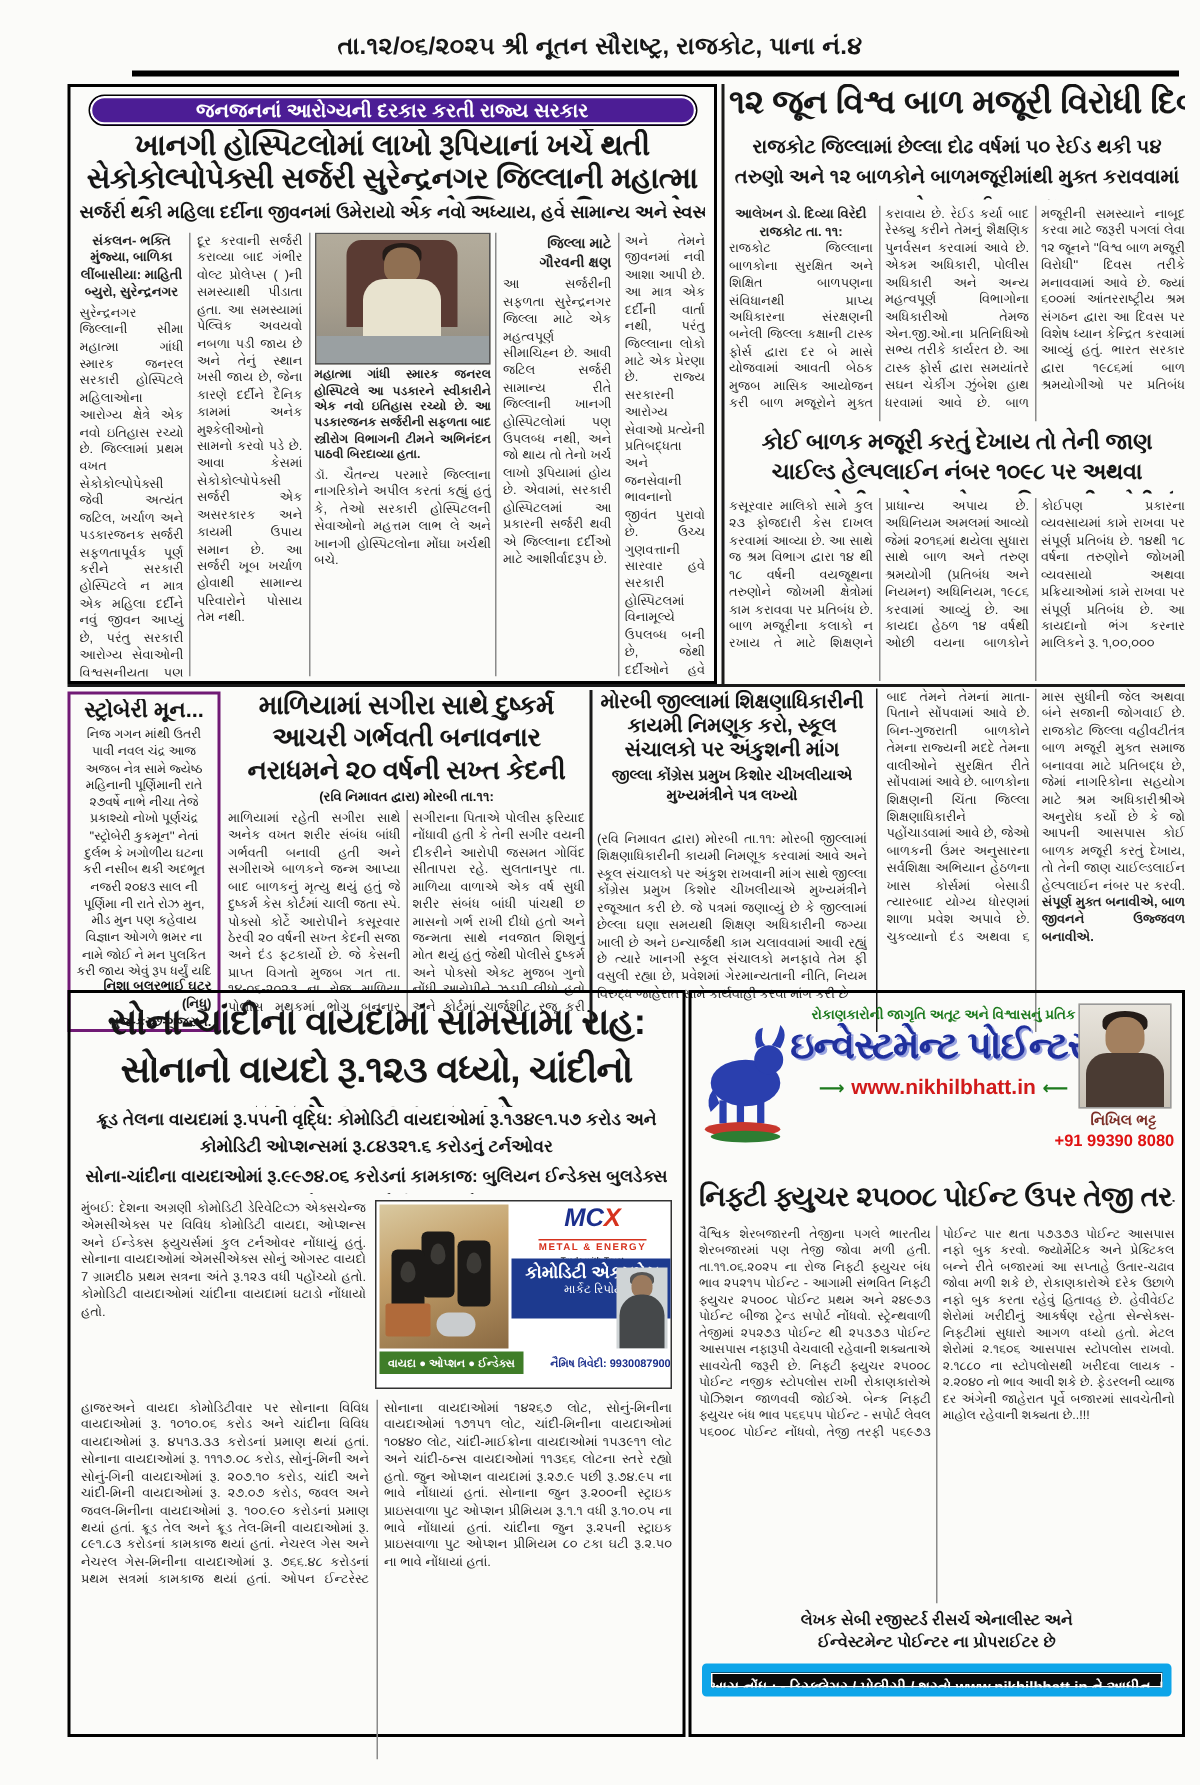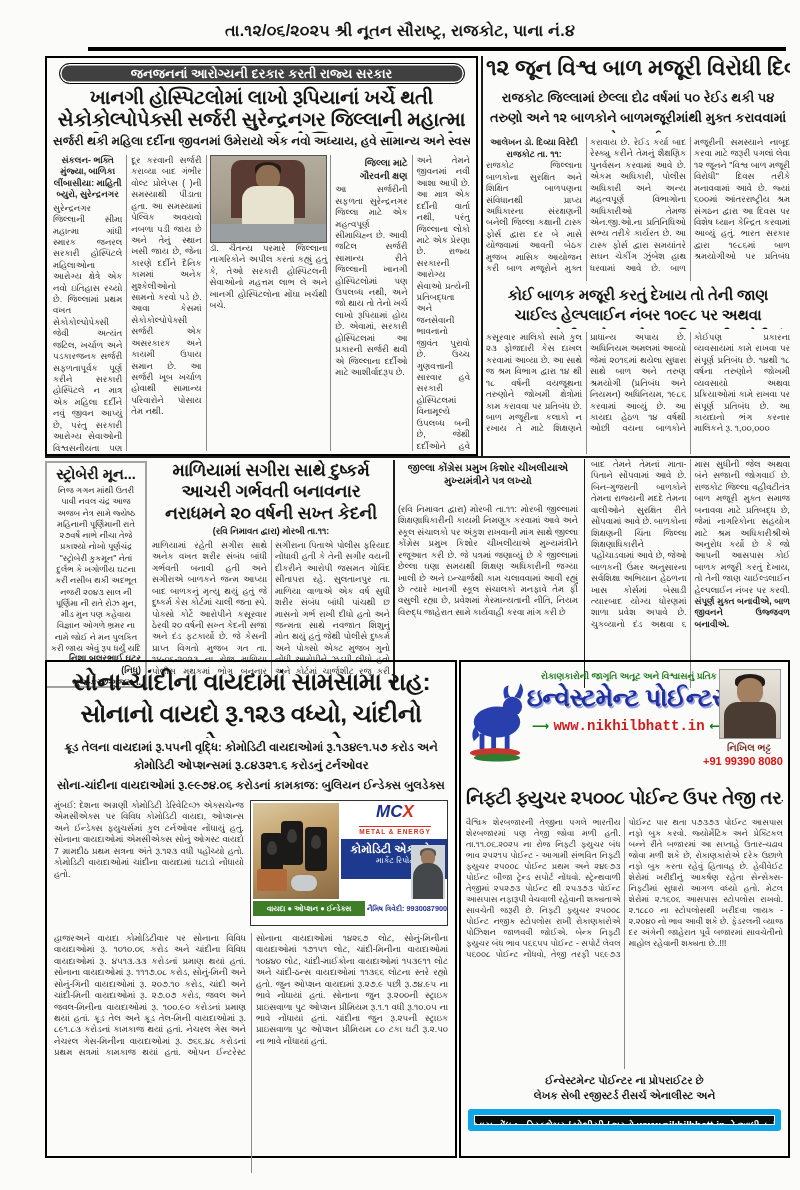--- a/index.html
+++ b/index.html
@@ -17,21 +17,21 @@
   .vline { width:2px; background:#1a1a1a; }
   .hline { height:2px; background:#1a1a1a; }
 
   .body-txt { font-size:8.6px; line-height:1.33; text-align:justify; color:#222; }
   .bold { font-weight:bold; }
 
   
   .surgery-box { left:45px; top:56px; width:433px; height:400px;
     border:2px solid #000; padding:4px 6px; background:#fbfbf9; }
   .pill { width:406px; height:21px; margin:1px auto 2px auto;
-    background:#404040; color:#fff; border-radius:11px;
+    background:#4c1d95; color:#fff; border-radius:11px;
     font-size:13px; font-weight:bold; line-height:20px; text-align:center;
     box-shadow: inset 0 0 0 1.5px #fff; border:1.5px solid #000; overflow:hidden; white-space:nowrap; }
   .sur-head { font-size:19.5px; font-weight:800; line-height:1.15; text-align:center;
     height:47px; overflow:hidden; letter-spacing:-.3px; }
   .sur-sub { font-size:12px; font-weight:bold; text-align:center; height:18px;
     overflow:hidden; white-space:nowrap; margin-top:1px; }
   .sur-cols { display:flex; margin-top:3px; height:296px; overflow:hidden; }
   .scol { overflow:hidden; height:100%; padding:0 4px; }
   .scol + .scol { border-left:1px solid #8a8a8a; }
   .scol.c1 { width:74px; padding-left:0; }
@@ -55,21 +55,21 @@
   .byline-c { font-size:8.8px; font-weight:bold; text-align:center; }
   .cl-embed { font-size:15px; font-weight:800; text-align:center; line-height:1.35;
     height:44px; overflow:hidden; margin:4px 0 3px 0; letter-spacing:-.2px; }
   .cl-mid { height:122px; overflow:hidden; column-count:3; column-gap:8px;
     column-rule:1px solid #8a8a8a; }
   .rule-after-top { left:45px; top:456px; width:745px; }
   .vline-topright { left:481px; top:56px; height:400px; }
 
   
   .straw-box { left:45px; top:461px; width:102px; height:227px;
-    border:2px solid #a3a3a3; padding:3px 4px; }
+    border:2px solid #701a75; padding:3px 4px; }
   .straw-title { font-size:14.5px; font-weight:800; text-align:center; white-space:nowrap; overflow:hidden; }
   .straw-txt { font-size:8.3px; line-height:1.36; text-align:center; height:168px; overflow:hidden; margin-top:2px; }
   .straw-sig { font-size:8.8px; font-weight:bold; text-align:right; line-height:1.35; }
 
   
   .rape-art { left:152px; top:460px; width:238px; height:228px; overflow:hidden; }
   .rape-head { font-size:17.5px; font-weight:800; text-align:center; line-height:1.22;
     height:64px; overflow:hidden; letter-spacing:-.3px; }
   .rape-byline { font-size:8.8px; font-weight:bold; text-align:center; height:12px; margin-top:2px; }
   .rape-body { margin-top:2px; height:144px; overflow:hidden;
@@ -110,21 +110,21 @@
     background:#3c3a36; border-radius:50% 50% 50% 50% / 60% 60% 40% 40%; }
   .mcx-logo-zone { position:absolute; left:92px; top:2px; width:104px; height:34px; text-align:center; }
   .mcx-logo { font-size:17px; font-weight:900; font-style:italic; color:#1c2f8c; line-height:1; }
   .mcx-logo .x { color:#d6321e; }
   .mcx-metal { font-size:6.5px; font-weight:bold; color:#d6321e; letter-spacing:1px; border-top:1.5px solid #d6321e; display:inline-block; padding-top:1px; }
   .mcx-trust { font-size:5.5px; color:#333; font-weight:bold; }
   .mcx-band { position:absolute; left:90px; top:38px; width:108px; height:40px;
     background:#1d3a8f; color:#fff; text-align:center; padding-top:4px; }
   .mcx-band-main { font-size:11.5px; font-weight:bold; }
   .mcx-band-sub { font-size:8px; }
-  .mcx-strip { position:absolute; left:2px; top:100px; width:112px; height:15px;
+  .mcx-strip { position:absolute; left:2px; top:100px; width:96px; height:15px;
     background:#3f7d28; color:#fff; font-size:7.5px; font-weight:bold; text-align:center; line-height:15px; }
   .mcx-contact { position:absolute; left:114px; top:100px; width:84px; height:15px;
     font-size:7.3px; font-weight:bold; color:#1c2f8c; text-align:center; line-height:15px; }
   .mcx-man { position:absolute; right:2px; top:44px; width:34px; height:54px;
     background:#cfd4d6; overflow:hidden; }
   .mcx-ad-inner-h { height:126px; }
 
   
   .person { position:relative; width:100%; height:100%; }
   .person .head { position:absolute; left:50%; transform:translateX(-50%);
@@ -138,21 +138,21 @@
   .nifty-box { left:459px; top:660px; width:331px; height:498px;
     border:2.5px solid #000; padding:3px 5px; }
   .ip-banner { position:relative; height:118px; overflow:hidden; }
   .ip-tagline { margin-left:64px; width:198px; text-align:center; color:#1d7a1d;
     font-size:9px; font-weight:bold; padding-top:6px; white-space:nowrap; overflow:hidden; }
   .ip-logo { margin-left:58px; width:210px; text-align:center;
     font-size:25px; font-weight:900; color:#20309d; line-height:1.2; letter-spacing:-.5px;
     text-shadow:1.5px 1.5px 0 #9aa4e0; white-space:nowrap; overflow:hidden; }
   .ip-url-row { margin-left:58px; width:210px; text-align:center; margin-top:4px; white-space:nowrap; }
   .ip-arrow { color:#1d7a1d; font-weight:900; font-size:12px; }
-  .ip-url { color:#d11a1a; font-weight:900; font-size:14px;font-family:Liberation Mono, monospace; }
+  .ip-url { color:#d11a1a; font-weight:900; font-size:14px; }
   .ip-photo { position:absolute; right:2px; top:4px; width:62px; height:70px;
     background:#cdc7bd; overflow:hidden; border:1px solid #999; }
   .ip-name { position:absolute; right:2px; top:77px; width:64px; text-align:center;
     color:#7b2d26; font-size:10px; font-weight:bold; }
   .ip-phone { position:absolute; right:0px; top:90px; width:80px; text-align:center;
     color:#e01212; font-size:11px; font-weight:900; white-space:nowrap; }
   .bull { position:absolute; left:2px; top:14px; width:58px; height:84px; }
   .nifty-head { font-size:18.5px; font-weight:900; text-align:center; height:27px;
     overflow:hidden; white-space:nowrap; margin-top:4px; letter-spacing:-.4px; }
   .nifty-body { margin-top:3px; height:252px; overflow:hidden;
@@ -185,20 +185,21 @@
         <div class="photo-frame">
           <div class="person">
             <div style="position:absolute;left:0;top:0;width:100%;height:100%;background:linear-gradient(180deg,#b3ac9c 0%,#a59d8d 55%,#8f8a80 100%);"></div>
             <div style="position:absolute;left:18%;top:4px;width:64%;height:58px;background:#5a3b33;border-radius:10px 10px 0 0;"></div>
             <div class="hair" style="top:6px;width:26px;height:14px;"></div>
             <div class="head" style="top:9px;width:24px;height:24px;"></div>
             <div class="torso" style="top:30px;width:52px;height:40px;background:#e8e3cf;"></div>
             <div style="position:absolute;left:0;bottom:0;width:100%;height:18px;background:#9aa0a2;"></div>
           </div>
         </div>
+        <div class="caption">મહાત્મા ગાંધી સ્મારક જનરલ હોસ્પિટલે આ પડકારને સ્વીકારીને એક નવો ઇતિહાસ રચ્યો છે. આ પડકારજનક સર્જરીની સફળતા બાદ સ્ત્રીરોગ વિભાગની ટીમને અભિનંદન પાઠવી બિરદાવ્યા હતા.</div>
         <span>ડૉ. ચૈતન્ય પરમારે જિલ્લાના નાગરિકોને અપીલ કરતાં કહ્યું હતું કે, તેઓ સરકારી હોસ્પિટલની સેવાઓનો મહત્તમ લાભ લે અને ખાનગી હોસ્પિટલોના મોંઘા ખર્ચથી બચે.</span>
       </div>
       <div class="scol c4">
         <div class="inline-sub">જિલ્લા માટે ગૌરવની ક્ષણ</div>
         <span>આ સર્જરીની સફળતા સુરેન્દ્રનગર જિલ્લા માટે એક મહત્વપૂર્ણ સીમાચિહ્ન છે. આવી જટિલ સર્જરી સામાન્ય રીતે જિલ્લાની ખાનગી હોસ્પિટલોમાં પણ ઉપલબ્ધ નથી, અને જો થાય તો તેનો ખર્ચ લાખો રૂપિયામાં હોય છે. એવામાં, સરકારી હોસ્પિટલમાં આ પ્રકારની સર્જરી થવી એ જિલ્લાના દર્દીઓ માટે આશીર્વાદરૂપ છે.</span>
       </div>
       <div class="scol c5">અને તેમને જીવનમાં નવી આશા આપી છે. આ માત્ર એક દર્દીની વાર્તા નથી, પરંતુ જિલ્લાના લોકો માટે એક પ્રેરણા છે. રાજ્ય સરકારની આરોગ્ય સેવાઓ પ્રત્યેની પ્રતિબદ્ધતા અને જનસેવાની ભાવનાનો જીવંત પુરાવો છે. ઉચ્ચ ગુણવત્તાની સારવાર હવે સરકારી હોસ્પિટલમાં વિનામૂલ્યે ઉપલબ્ધ બની છે, જેથી દર્દીઓને હવે બહાર જવાની જરૂર રહેતી નથી.</div>
     </div>
   </section>
 
@@ -227,20 +228,21 @@
 
   <section class="abs rape-art">
     <div class="rape-head">માળિયામાં સગીરા સાથે દુષ્કર્મ આચરી ગર્ભવતી બનાવનાર નરાધમને ૨૦ વર્ષની સખ્ત કેદની સજા</div>
     <div class="rape-byline">(રવિ નિમાવત દ્વારા) મોરબી તા.૧૧:</div>
     <div class="rape-body body-txt">માળિયામાં રહેતી સગીરા સાથે અનેક વખત શરીર સંબંધ બાંધી ગર્ભવતી બનાવી હતી અને સગીરાએ બાળકને જન્મ આપ્યા બાદ બાળકનું મૃત્યુ થયું હતું જે દુષ્કર્મ કેસ કોર્ટમાં ચાલી જતા સ્પે. પોક્સો કોર્ટે આરોપીને કસૂરવાર ઠેરવી ૨૦ વર્ષની સખ્ત કેદની સજા અને દંડ ફટકાર્યો છે. જે કેસની પ્રાપ્ત વિગતો મુજબ ગત તા. ૧૪-૦૬-૨૦૨૩ ના રોજ માળિયા પોલીસ મથકમાં ભોગ બનનાર સગીરાના પિતાએ પોલીસ ફરિયાદ નોંધાવી હતી કે તેની સગીર વયની દીકરીને આરોપી જસમત ગોવિંદ સીતાપરા રહે. સુલતાનપુર તા. માળિયા વાળાએ એક વર્ષ સુધી શરીર સંબંધ બાંધી પાંચથી છ માસનો ગર્ભ રાખી દીધો હતો અને જન્મતા સાથે નવજાત શિશુનું મોત થયું હતું જેથી પોલીસે દુષ્કર્મ અને પોક્સો એક્ટ મુજબ ગુનો નોંધી આરોપીને ઝડપી લીધો હતો અને કોર્ટમાં ચાર્જશીટ રજૂ કરી હતી. જે કેસ નામદાર એડિ. ડીસ્ટ્રીક્ટ જજ સાહેબની કોર્ટમાં ચાલી જતા સરકારી વકીલે પુરાવા, દલીલો તેમજ દસ્તાવેજી પુરાવા રજૂ કર્યા હતા જેને ધ્યાને લઈને કોર્ટે આરોપી જસમત ગોવિંદ સીતાપરા (ઉ.વ.૨૬) વાળાને કસૂરવાર ઠેરવી દુષ્કર્મ અને પોક્સો એક્ટની કલમો હેઠળ દોષિત ઠરાવી ૨૦ વર્ષની સખ્ત કેદની સજા અને રૂ ૧૦ હજારનો દંડ તેમજ દંડ ના ભરે તો વધુ છ માસની સાદી કેદની સજા ફટકારી છે.</div>
   </section>
 
   <div class="abs vline-rape vline"></div>
 
   <section class="abs morbi-art">
+    <div class="morbi-head">મોરબી જીલ્લામાં શિક્ષણાધિકારીની કાયમી નિમણૂક કરો, સ્કૂલ સંચાલકો પર અંકુશની માંગ</div>
     <div class="morbi-sub">જીલ્લા કોંગ્રેસ પ્રમુખ કિશોર ચીખલીયાએ મુખ્યમંત્રીને પત્ર લખ્યો</div>
     <div class="morbi-body body-txt">(રવિ નિમાવત દ્વારા) મોરબી તા.૧૧: મોરબી જીલ્લામાં શિક્ષણાધિકારીની કાયમી નિમણૂક કરવામાં આવે અને સ્કૂલ સંચાલકો પર અંકુશ રાખવાની માંગ સાથે જીલ્લા કોંગ્રેસ પ્રમુખ કિશોર ચીખલીયાએ મુખ્યમંત્રીને રજૂઆત કરી છે. જે પત્રમાં જણાવ્યું છે કે જીલ્લામાં છેલ્લા ઘણા સમયથી શિક્ષણ અધિકારીની જગ્યા ખાલી છે અને ઇન્ચાર્જથી કામ ચલાવવામાં આવી રહ્યું છે ત્યારે ખાનગી સ્કૂલ સંચાલકો મનફાવે તેમ ફી વસુલી રહ્યા છે, પ્રવેશમાં ગેરમાન્યતાની નીતિ, નિયમ વિરુદ્ધ જાહેરાત સામે કાર્યવાહી કરવા માંગ કરી છે</div>
   </section>
 
   <div class="abs cl-bottom body-txt">
     <span>બાદ તેમને તેમનાં માતા-પિતાને સોંપવામાં આવે છે. બિન-ગુજરાતી બાળકોને તેમના રાજ્યની મદદે તેમના વાલીઓને સુરક્ષિત રીતે સોંપવામાં આવે છે. બાળકોના શિક્ષણની ચિંતા જિલ્લા શિક્ષણાધિકારીને પહોંચાડવામાં આવે છે, જેઓ બાળકની ઉંમર અનુસારના સર્વશિક્ષા અભિયાન હેઠળના ખાસ કોર્સમાં બેસાડી ત્યારબાદ યોગ્ય ધોરણમાં શાળા પ્રવેશ અપાવે છે. ચુકવ્યાનો દંડ અથવા ૬ માસ સુધીની જેલ અથવા બંને સજાની જોગવાઈ છે. રાજકોટ જિલ્લા વહીવટીતંત્ર બાળ મજૂરી મુક્ત સમાજ બનાવવા માટે પ્રતિબદ્ધ છે, જેમાં નાગરિકોના સહયોગ માટે શ્રમ અધિકારીશ્રીએ અનુરોધ કર્યો છે કે જો આપની આસપાસ કોઈ બાળક મજૂરી કરતું દેખાય, તો તેની જાણ ચાઈલ્ડલાઈન હેલ્પલાઈન નંબર પર કરવી. </span>
     <span class="bold">સંપૂર્ણ મુક્ત બનાવીએ, બાળ જીવનને ઉજ્જવળ બનાવીએ.</span>
   </div>
 
   <section class="abs gold-box">
@@ -308,19 +310,19 @@
           <div class="head" style="top:8px;width:26px;height:26px;background:#a3805f;"></div>
           <div class="torso" style="top:32px;width:52px;height:38px;background:#4a3b33;"></div>
         </div>
       </div>
       <div class="ip-name">નિખિલ ભટ્ટ</div>
       <div class="ip-phone">+91 99390 80808</div>
     </div>
     <div class="nifty-head">નિફ્ટી ફ્યુચર ૨૫૦૦૮ પોઈન્ટ ઉપર તેજી તરફી ધ્યાન..!!!</div>
     <div class="nifty-body body-txt">વૈશ્વિક શેરબજારની તેજીના પગલે ભારતીય શેરબજારમાં પણ તેજી જોવા મળી હતી. તા.૧૧.૦૬.૨૦૨૫ ના રોજ નિફ્ટી ફ્યુચર બંધ ભાવ ૨૫૨૧૫ પોઈન્ટ - આગામી સંભવિત નિફ્ટી ફ્યુચર ૨૫૦૦૮ પોઈન્ટ પ્રથમ અને ૨૪૯૭૩ પોઈન્ટ બીજા ટ્રેન્ડ સપોર્ટ નોંધવો. સ્ટ્રેન્થવાળી તેજીમાં ૨૫૨૭૩ પોઈન્ટ થી ૨૫૩૭૩ પોઈન્ટ આસપાસ નફારૂપી વેચવાલી રહેવાની શક્યતાએ સાવચેતી જરૂરી છે. નિફ્ટી ફ્યુચર ૨૫૦૦૮ પોઈન્ટ નજીક સ્ટોપલોસ રાખી રોકાણકારોએ પોઝિશન જાળવવી જોઈએ. બેન્ક નિફ્ટી ફ્યુચર બંધ ભાવ ૫૬૬૫૫ પોઈન્ટ - સપોર્ટ લેવલ ૫૬૦૦૮ પોઈન્ટ નોંધવો, તેજી તરફી ૫૬૯૭૩ પોઈન્ટ પાર થતા ૫૭૩૭૩ પોઈન્ટ આસપાસ નફો બુક કરવો. જ્યોર્મેટિક અને પ્રેક્ટિકલ બન્ને રીતે બજારમાં આ સપ્તાહે ઉતાર-ચઢાવ જોવા મળી શકે છે, રોકાણકારોએ દરેક ઉછાળે નફો બુક કરતા રહેવું હિતાવહ છે. હેવીવેઈટ શેરોમાં ખરીદીનું આકર્ષણ રહેતા સેન્સેક્સ-નિફ્ટીમાં સુધારો આગળ વધ્યો હતો. મેટલ શેરોમાં ૨.૧૬૦૬ આસપાસ સ્ટોપલોસ રાખવો. ૨.૧૮૮૦ ના સ્ટોપલોસથી ખરીદવા લાયક - ૨.૨૦૪૦ નો ભાવ આવી શકે છે. ફેડરલની વ્યાજ દર અંગેની જાહેરાત પૂર્વે બજારમાં સાવચેતીનો માહોલ રહેવાની શક્યતા છે..!!!</div>
     <div class="nifty-footer">
+      <div>લેખક સેબી રજીસ્ટર્ડ રીસર્ચ એનાલીસ્ટ અને</div>
       <div>ઈન્વેસ્ટમેન્ટ પોઈન્ટર ના પ્રોપરાઈટર છે</div>
-      <div>લેખક સેબી રજીસ્ટર્ડ રીસર્ચ એનાલીસ્ટ અને</div>
     </div>
     <div class="note-bar">ખાસ નોંધ : - ડિસ્ક્લેમર / પોલીસી / શરતો www.nikhilbhatt.in ને આધીન..!!</div>
   </section>
 
 </div>
 
 </body></html>

